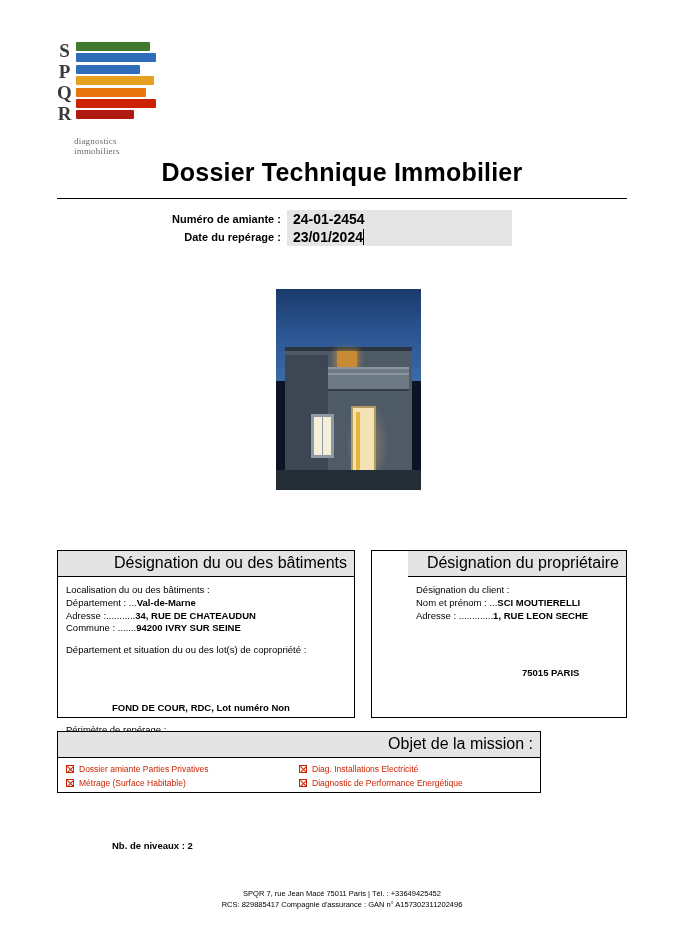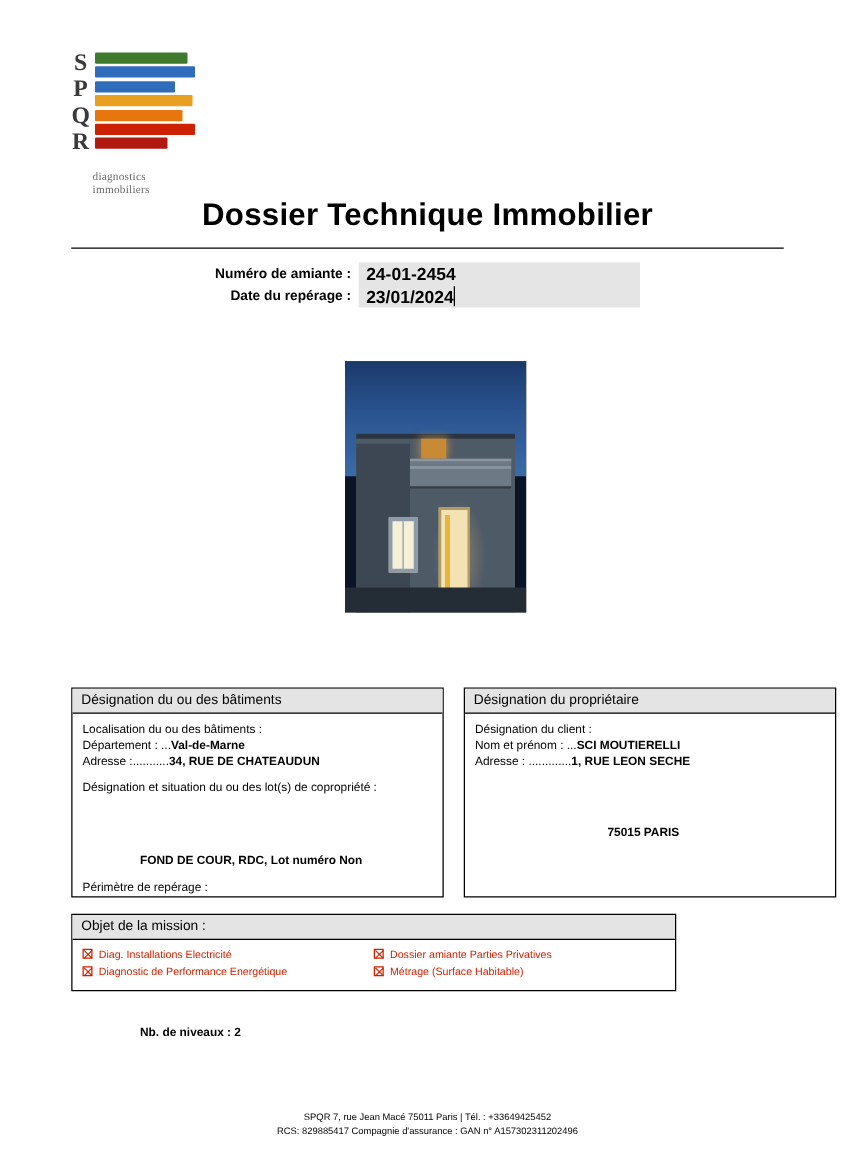--- a/index.html
+++ b/index.html
@@ -163,36 +163,37 @@
 
   
   .box {
     position: absolute;
     border: 1px solid #000;
     background: #fff;
   }
   .box-header {
     background: #e4e4e4;
     border-bottom: 1px solid #000;
-    font-size: 11px;
+    font-size: 16px;
     padding: 3px 7px 4px 7px;
     font-weight: normal;
+    text-align: right;
   }
   .box-body {
     padding: 7px 8px 8px 8px;
     font-size: 9.5px;
     line-height: 1.35;
   }
   .it { }
   .b  { font-weight: bold; margin-top: 45px; }
   .indent { padding-left: 46px; }
   .spacer9 { height: 9px; }
 
   #box-batiments { left: 57px;  top: 550px; width: 298px; height: 168px; }
-  #box-proprio   { left: 371px; top: 550px; width: 298px; height: 168px; }
+  #box-proprio   { left: 371px; top: 550px; width: 256px; height: 168px; padding-left: 36px; }
   #box-mission   { left: 57px;  top: 731px; width: 484px; height: 62px; }
 
   .mission-grid {
     display: flex;
     padding: 6px 8px 6px 8px;
   }
   .mission-col { width: 50%; }
   .mission-item {
     display: flex;
     align-items: flex-start;
@@ -280,22 +281,25 @@
 <div class="box" id="box-batiments">
   <div class="box-header">Désignation du ou des bâtiments</div>
   <div class="box-body">
     <div class="it">Localisation du ou des bâtiments :</div>
     <div>
       <span>Département : ...</span><span class="b">Val-de-Marne</span>
     </div>
     <div>
       <span>Adresse :...........</span><span class="b">34, RUE DE CHATEAUDUN</span>
     </div>
+    <div>
+      <span>Commune : .......</span><span class="b">94200 IVRY SUR SEINE</span>
+    </div>
     <div class="spacer9"></div>
-    <div>Désignation et situation du ou des lot(s) de copropriété :</div>
+    <div>Département et situation du ou des lot(s) de copropriété :</div>
     <div class="indent b">FOND DE COUR, RDC, Lot numéro Non</div>
     <div class="spacer9"></div>
     <div>Périmètre de repérage :</div>
     <div class="indent b">Ensemble des parties privatives</div>
     <div class="indent b">Nb. de niveaux : 2</div>
   </div>
 </div>
 
 <div class="box" id="box-proprio">
   <div class="box-header">Désignation du propriétaire</div>
@@ -307,39 +311,39 @@
     <div>
       <span>Adresse : .............</span><span class="b">1, RUE LEON SECHE</span>
     </div>
     <div class="b" style="padding-left:106px;">75015 PARIS</div>
   </div>
 </div>
 
 <div class="box" id="box-mission">
   <div class="box-header">Objet de la mission :</div>
   <div class="mission-grid">
+    <div class="mission-col">
+      <div class="mission-item">
+        <span class="chk"></span>
+        <span>Dossier amiante Parties Privatives</span>
+      </div>
+      <div class="mission-item">
+        <span class="chk"></span>
+        <span>Métrage (Surface Habitable)</span>
+      </div>
+    </div>
     <div class="mission-col">
       <div class="mission-item">
         <span class="chk"></span>
         <span>Diag. Installations Electricité</span>
       </div>
       <div class="mission-item">
         <span class="chk"></span>
         <span>Diagnostic de Performance Energétique</span>
       </div>
     </div>
-    <div class="mission-col">
-      <div class="mission-item">
-        <span class="chk"></span>
-        <span>Dossier amiante Parties Privatives</span>
-      </div>
-      <div class="mission-item">
-        <span class="chk"></span>
-        <span>Métrage (Surface Habitable)</span>
-      </div>
-    </div>
   </div>
 </div>
 
 <div class="footer">
   <div>SPQR  7, rue Jean Macé 75011 Paris | Tél. : +33649425452</div>
   <div>RCS: 829885417 Compagnie d'assurance : GAN n° A157302311202496</div>
 </div>
 
 </body></html>

